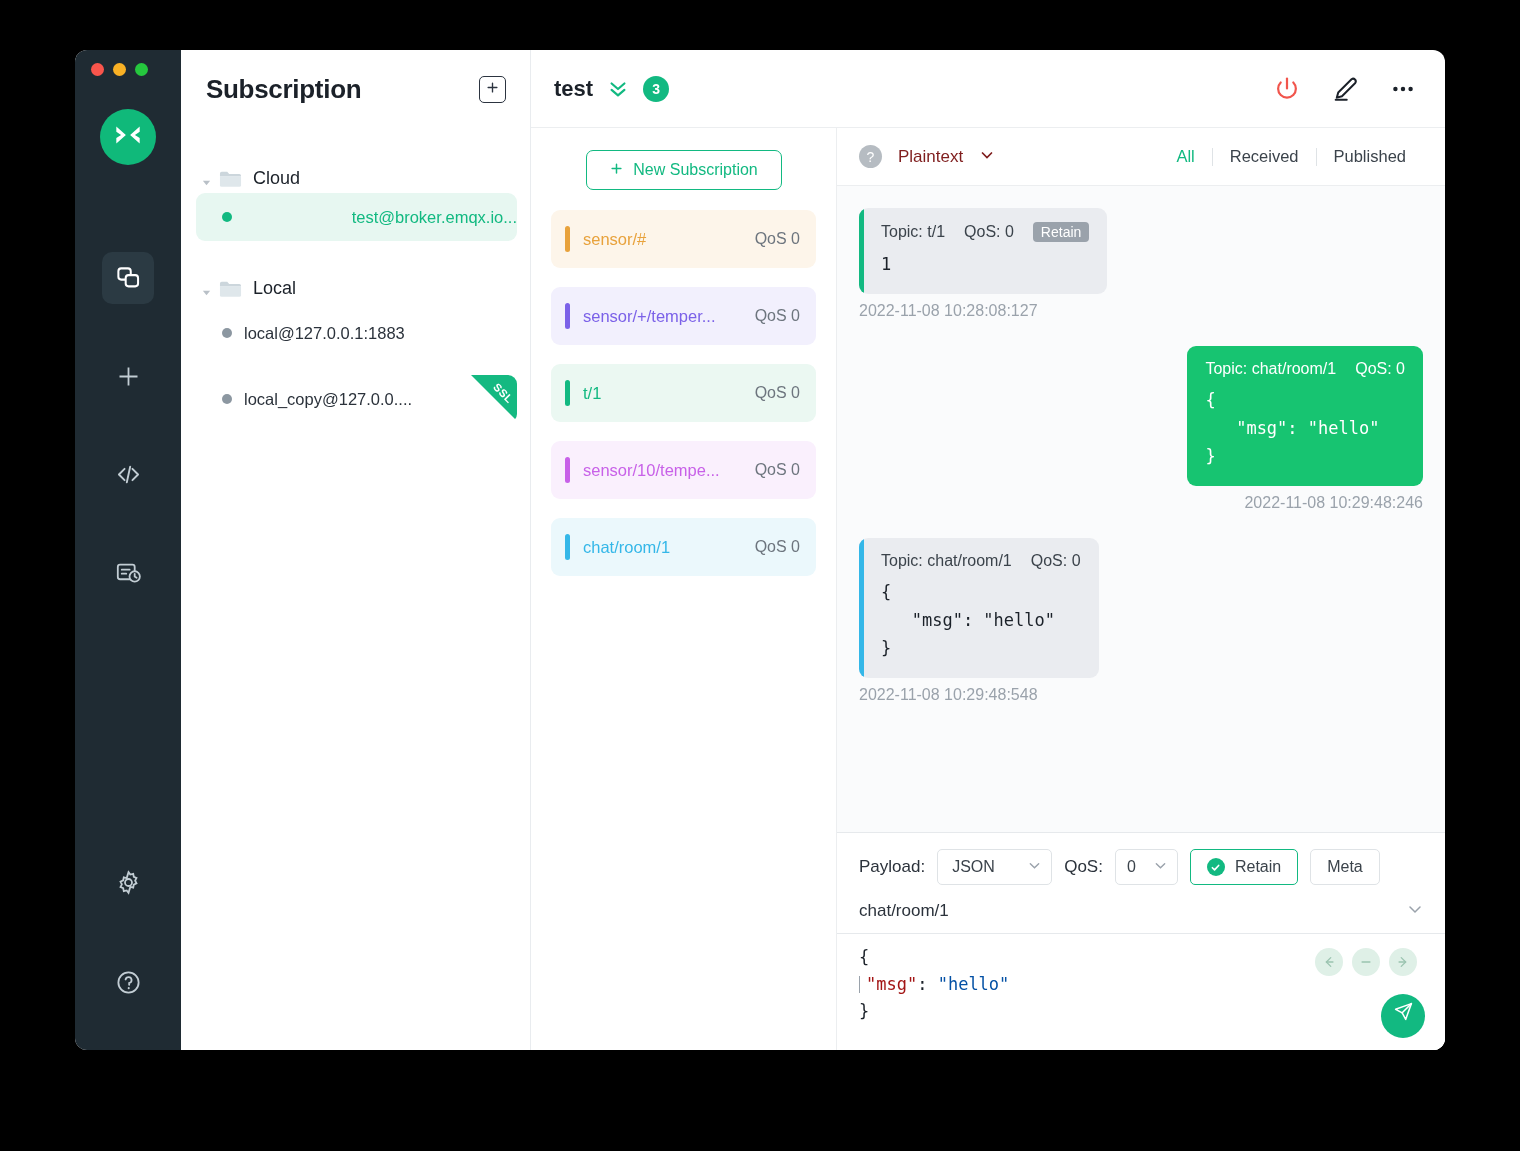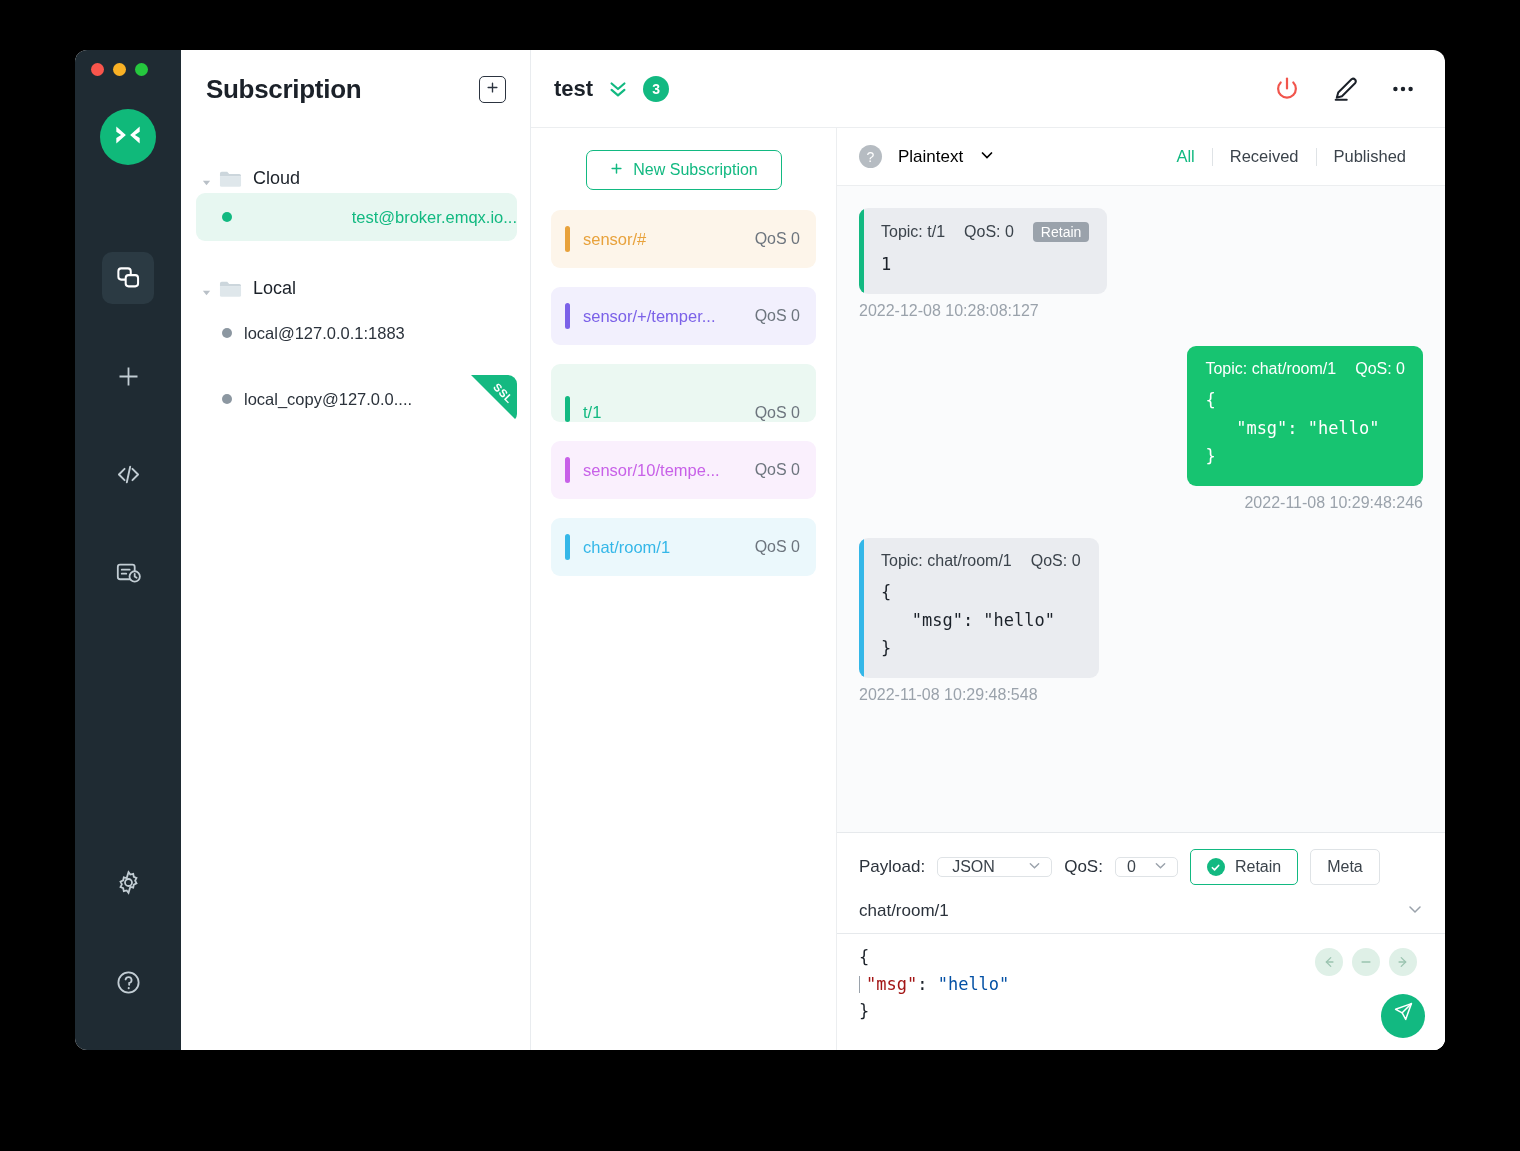--- a/index.html
+++ b/index.html
@@ -225,21 +225,21 @@
     display: flex; align-items: center;
     padding: 0 22px 0 22px;
   }
   .q-ico {
     width: 23px; height: 23px; border-radius: 50%;
     background: #b6bcc2; color: #fff;
     font-size: 14px; display: flex; align-items: center; justify-content: center;
     margin-right: 16px;
   }
   .plaintext-sel {
-    color: #000000; font-size: 17px;
+    color: #7f1d1d; font-size: 17px;
     display: flex; align-items: center; gap: 17px;
     cursor: pointer;
   }
   .plaintext-sel svg { width: 14px; height: 14px; }
   .tb-spacer { flex: 1 1 auto; }
   .filter-tabs { display: flex; align-items: center; }
   .filter-tab {
     font-size: 16.5px; color: #3b434b;
     padding: 0 17px; cursor: pointer;
   }
@@ -302,21 +302,21 @@
   }
   .pub-opts {
     display: flex; align-items: center;
     padding: 16px 22px 12px 22px;
     gap: 12px;
   }
   .pub-label { font-size: 17px; color: #2b323b; }
   .sel-box {
     border: 1px solid #dfe3e6;
     border-radius: 5px;
-    height: 20px;
+    height: 36px;
     display: flex; align-items: center; justify-content: space-between;
     padding: 0 10px 0 14px;
     font-size: 16px; color: #3b434b;
     gap: 12px;
     cursor: pointer;
     background: #fff;
   }
   .sel-box svg { width: 13px; height: 13px; color: #9aa2ab; }
   .sel-json { width: 115px; }
   .sel-qos { width: 63px; padding-left: 11px; }
@@ -579,21 +579,21 @@
           <span class="sub-topic" style="color:#e8a23c;">sensor/#</span>
           <span class="sub-qos">QoS 0</span>
         </div>
 
         <div class="sub-item" style="background:#f2f0fd;">
           <span class="sub-bar" style="background:#7b61e8;"></span>
           <span class="sub-topic" style="color:#7b61e8;">sensor/+/temper...</span>
           <span class="sub-qos">QoS 0</span>
         </div>
 
-        <div class="sub-item" style="background:#ebf8f2;align-items:flex-end;">
+        <div class="sub-item" style="background:#ebf8f2;">
           <span class="sub-bar" style="background:#12b981;"></span>
           <span class="sub-topic" style="color:#12b981;">t/1</span>
           <span class="sub-qos">QoS 0</span>
         </div>
 
         <div class="sub-item" style="background:#faf0fd;">
           <span class="sub-bar" style="background:#c861e8;"></span>
           <span class="sub-topic" style="color:#c861e8;">sensor/10/tempe...</span>
           <span class="sub-qos">QoS 0</span>
         </div>
@@ -632,21 +632,21 @@
           <div class="msg-row recv">
             <div class="bubble recv">
               <span class="edge" style="background:#12b981;"></span>
               <div class="bubble-meta">
                 <span>Topic: t/1</span>
                 <span>QoS: 0</span>
                 <span class="retain-tag">Retain</span>
               </div>
               <div class="bubble-payload">1</div>
             </div>
-            <div class="msg-time">2022-12-08 10:28:08:127</div>
+            <div class="msg-time">2022-11-08 10:28:08:127</div>
           </div>
 
           <div class="msg-row pub">
             <div class="bubble pub">
               <div class="bubble-meta">
                 <span>Topic: chat/room/1</span>
                 <span>QoS: 0</span>
               </div>
               <div class="bubble-payload">{
    "msg": "hello"

